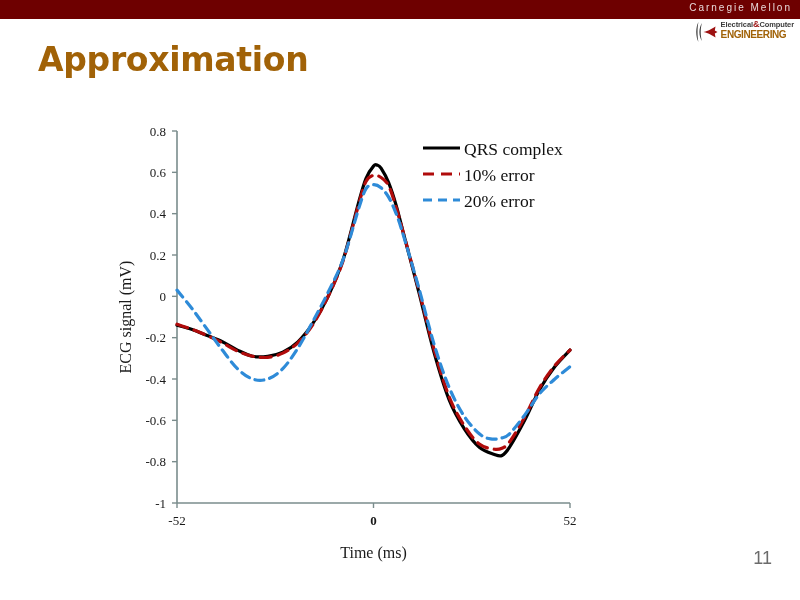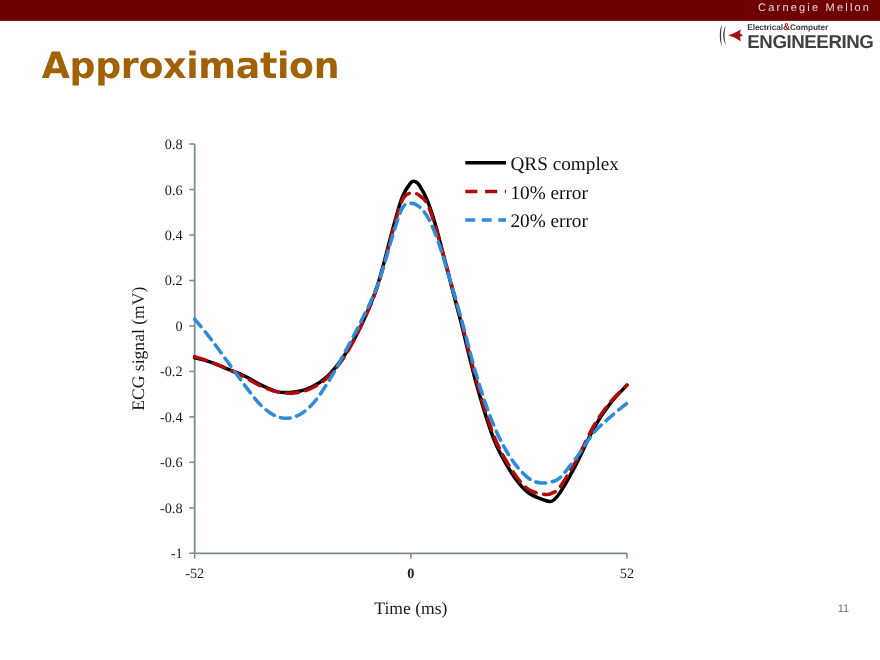--- a/index.html
+++ b/index.html
@@ -35,21 +35,21 @@
   }
   #logo-text { text-align:left; line-height:1; }
   #logo-line1 {
     font-family:"Liberation Sans", sans-serif;
     font-size:7.5px; font-weight:bold; color:#3a3a3a;
     white-space:nowrap; letter-spacing:-0.1px;
   }
   #logo-line1 .amp { color:#9d1212; font-size:9px; }
   #logo-line2 {
     font-family:"Liberation Sans", sans-serif;
-    font-size:17px; font-weight:bold; color:#404040;
+    font-size:10px; font-weight:bold; color:#a16207;
     letter-spacing:-0.4px; white-space:nowrap; margin-top:1px;
   }
 
   
   #page-title {
     position:absolute; left:38px; top:40px;
     font-family:"DejaVu Sans", sans-serif;
     font-size:33px; font-weight:bold; color:#a16207;
     letter-spacing:-0.3px;
     white-space:nowrap;
@@ -59,21 +59,21 @@
   #chart-wrap {
     position:absolute; left:100px; top:110px;
     width:560px; height:465px;
   }
   #chart-svg { display:block; }
 
   
   #slide-number {
     position:absolute; right:28px; top:548px;
     font-family:"Liberation Sans", sans-serif;
-    font-size:10px; color:#6b6b6b;
+    font-size:18px; color:#6b6b6b;
   }
 </style>
 </head>
 <body>
 
 <div id="header-band"></div>
 <div id="brand-wordmark">Carnegie Mellon</div>
 
 <div id="logo-area">
   <svg id="logo-mark" viewBox="0 0 22 24">

